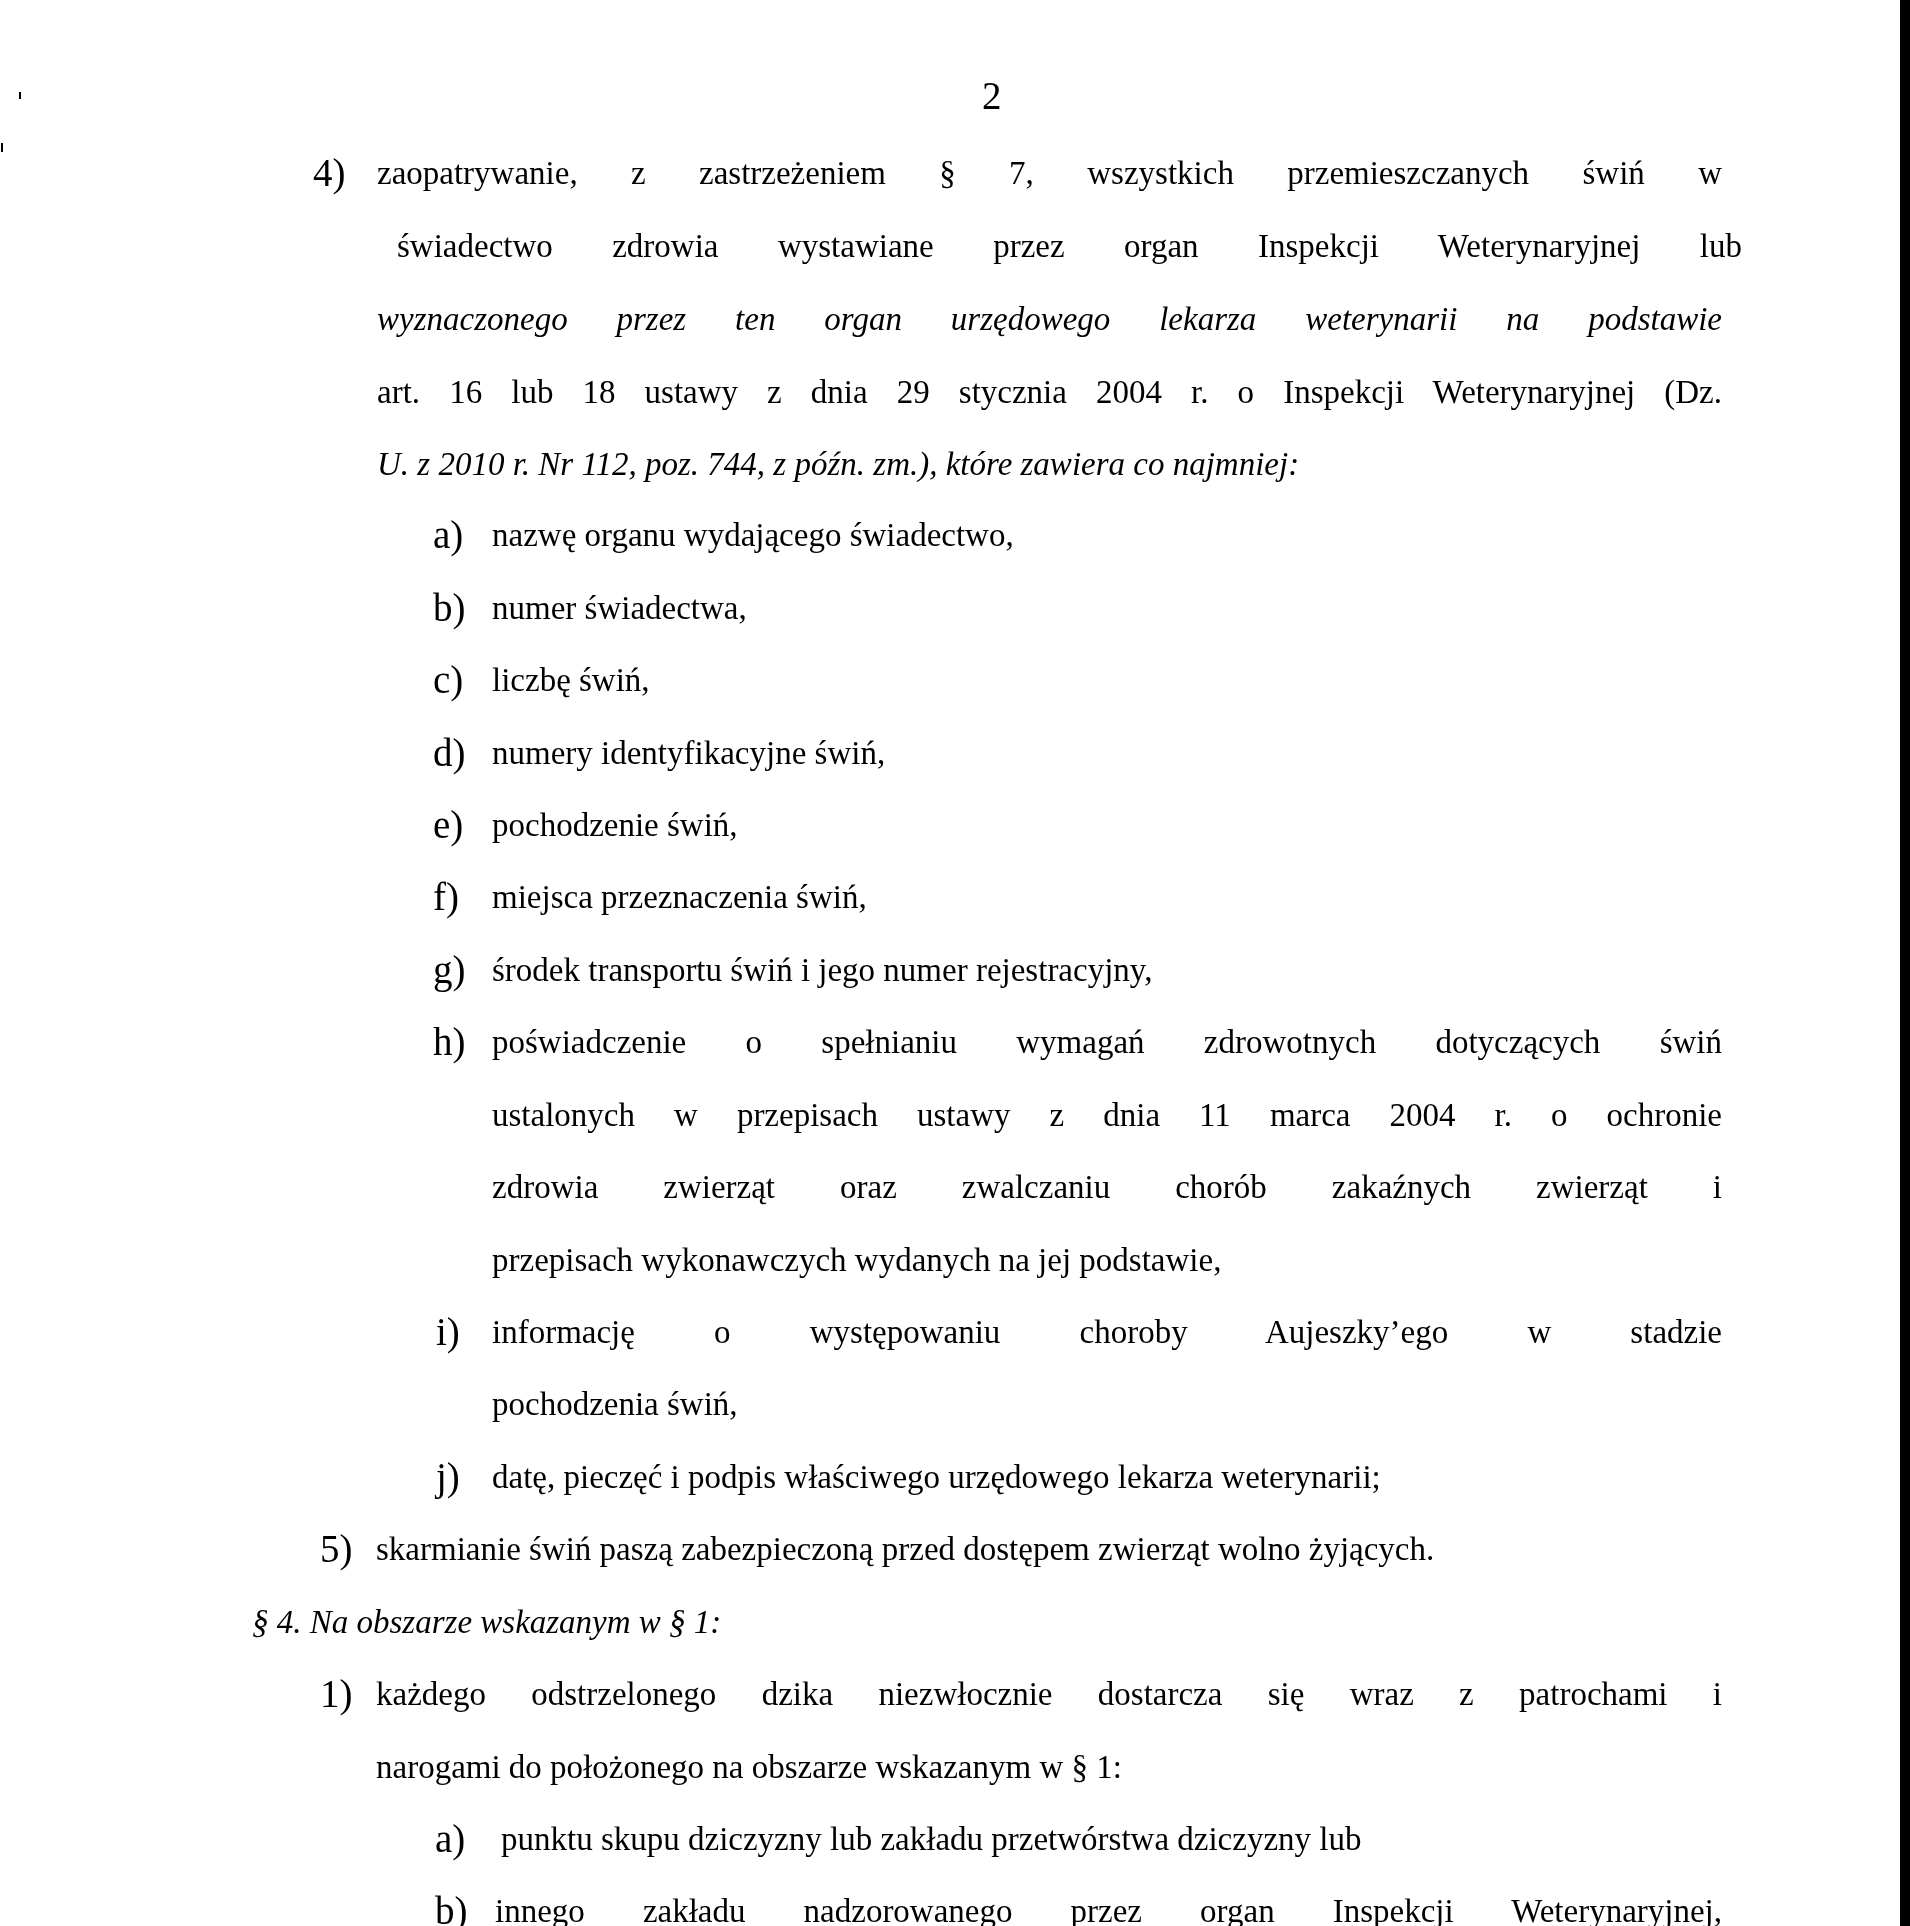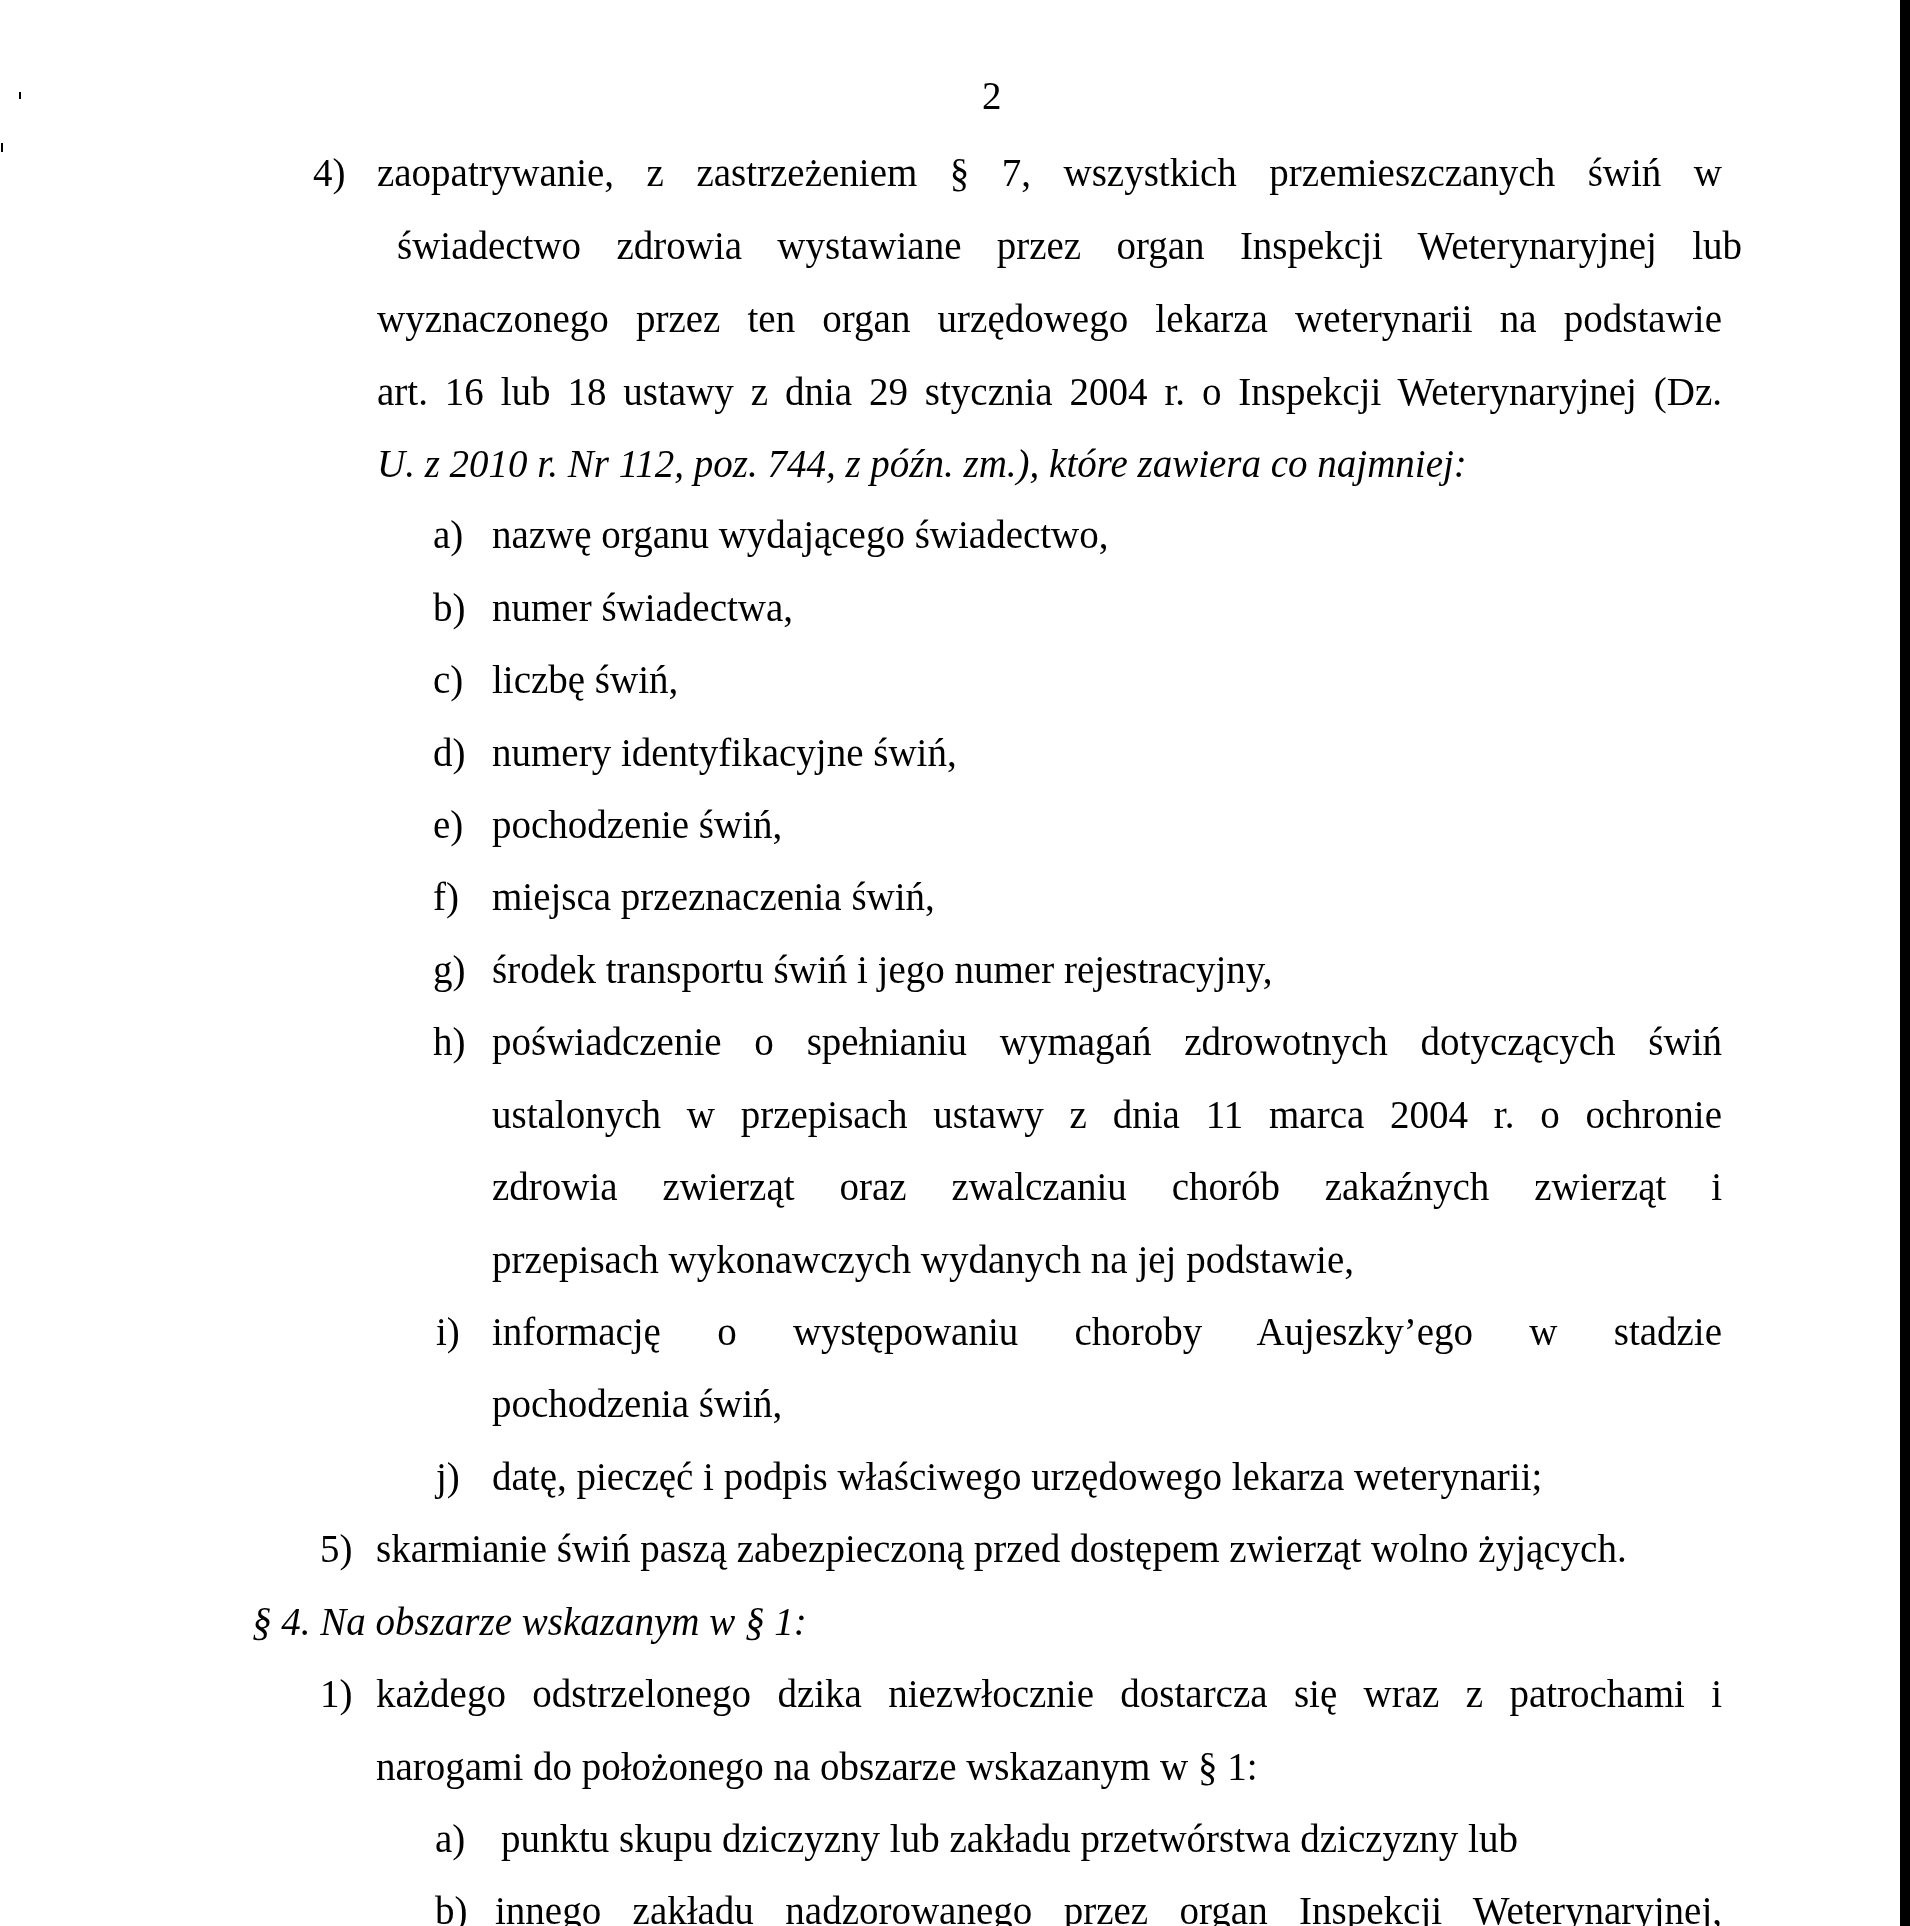--- a/index.html
+++ b/index.html
@@ -1,37 +1,37 @@
 <!DOCTYPE html>
 <html style="font-size:6.2px"><head>
 <meta charset="utf-8">
 <style>
   html, body { margin:0; padding:0; background:#ffffff; }
   body { width:1911px; height:2702px; position:relative; overflow:hidden;
          font-family:"Liberation Serif","DejaVu Serif",serif; color:#000; }
   .page-num { position:absolute; left:982px; top:73px; font-size:39px; }
   .scan-mark { position:absolute; background:#000; }
   .edge-strip { position:absolute; left:1900px; top:0; width:10.4px; height:2284px; background:#000; }
-  .line { position:absolute; font-size:39px; line-height:46px; white-space:nowrap; }
+  .line { position:absolute; font-size:33px; line-height:46px; white-space:nowrap; }
   .just { text-align:justify; text-align-last:justify; white-space:normal; }
   .marker { position:absolute; font-size:39px; line-height:46px; }
 </style>
 </head>
 <body>
 
 <div class="edge-strip"></div>
 <div class="scan-mark" style="left:19px;top:92px;width:1.9px;height:7px;"></div>
 <div class="scan-mark" style="left:1.2px;top:143px;width:2.3px;height:8.5px;"></div>
 
 <div class="page-num">2</div>
 
 <div class="marker" style="left:313px;top:150px;">4)</div>
 <div class="line just" style="left:377px;top:150px;width:1345px;">zaopatrywanie, z zastrzeżeniem § 7, wszystkich przemieszczanych świń w</div>
 <div class="line just" style="left:377px;top:223px;width:1345px;margin-left:20px;">świadectwo zdrowia wystawiane przez organ Inspekcji Weterynaryjnej lub</div>
-<div class="line just" style="left:377px;top:296px;width:1345px;">wyznaczonego przez ten organ urzędowego lekarza weterynarii na podstawie</div>
+<div class="line just" style="left:377px;top:296px;width:1345px;font-style:italic;">wyznaczonego przez ten organ urzędowego lekarza weterynarii na podstawie</div>
 <div class="line just" style="left:377px;top:369px;width:1345px;">art. 16 lub 18 ustawy z dnia 29 stycznia 2004 r. o Inspekcji Weterynaryjnej (Dz.</div>
 <div class="line" style="left:377px;top:441px;font-style:italic;">U. z 2010 r. Nr 112, poz. 744, z późn. zm.), które zawiera co najmniej:</div>
 
 <div class="marker" style="left:433px;top:512px;">a)</div>
 <div class="line" style="left:492px;top:512px;">nazwę organu wydającego świadectwo,</div>
 <div class="marker" style="left:433px;top:585px;">b)</div>
 <div class="line" style="left:492px;top:585px;">numer świadectwa,</div>
 <div class="marker" style="left:433px;top:657px;">c)</div>
 <div class="line" style="left:492px;top:657px;">liczbę świń,</div>
 <div class="marker" style="left:433px;top:730px;">d)</div>

